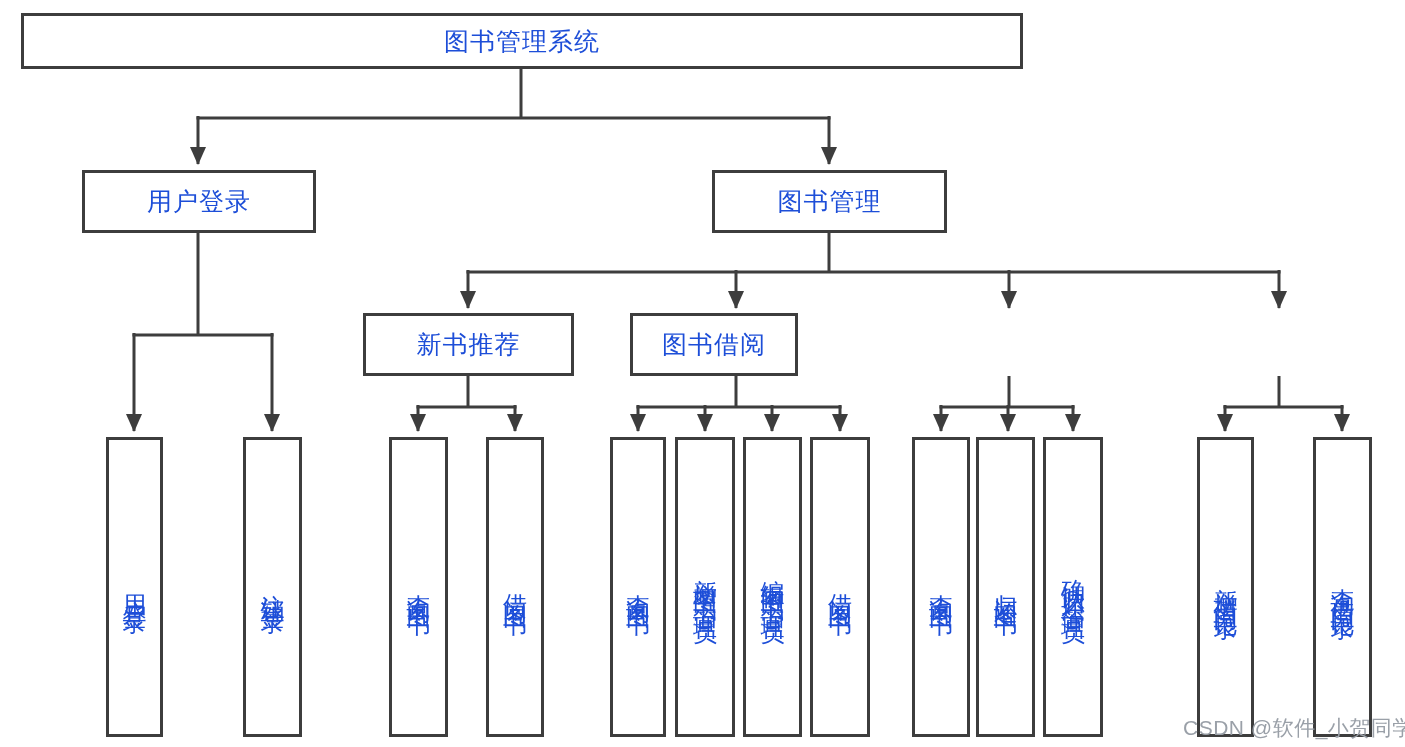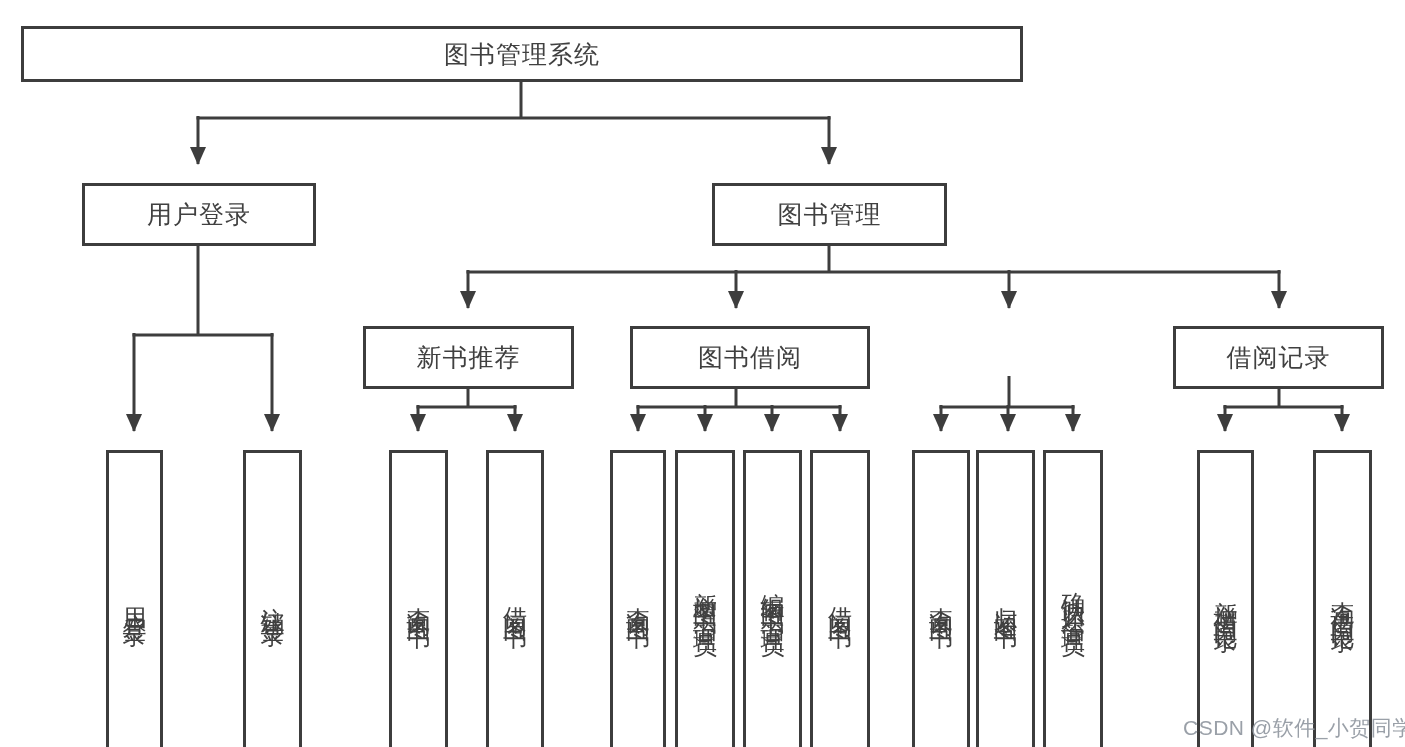--- a/index.html
+++ b/index.html
@@ -3,22 +3,22 @@
 <meta charset="utf-8">
 <style>
   html,body{margin:0;padding:0;background:#fff;}
   .stage{
     position:relative;width:1405px;height:747px;background:#ffffff;overflow:hidden;
     font-family:"Liberation Sans","DejaVu Sans",sans-serif;
   }
   svg.wires{position:absolute;left:0;top:0;width:1405px;height:747px;}
   .node{
     position:absolute;box-sizing:border-box;background:#ffffff;
-    border:3px solid #3d3d3d;color:#404040;
-    display:flex;align-items:center;justify-content:center;margin-top:13px;
+    border:3px solid #3d3d3d;color:#1d4ed8;
+    display:flex;align-items:center;justify-content:center;
   }
   .h{font-size:25px;letter-spacing:1px;white-space:nowrap;}
   .v{font-size:24px;}
   .v .lbl{
     writing-mode:vertical-rl;text-orientation:mixed;
     letter-spacing:6px;line-height:1;
   }
   .watermark{
     position:absolute;left:1183px;top:714px;
     font-size:21px;color:#9aa0a8;letter-spacing:.5px;white-space:nowrap;
@@ -87,25 +87,22 @@
   <div class="node h" style="left:82px;top:170px;width:234px;height:63px">
     <span class="lbl">用户登录</span>
   </div>
   <div class="node h" style="left:363px;top:313px;width:211px;height:63px">
     <span class="lbl">新书推荐</span>
   </div>
 
   <div class="node h" style="left:712px;top:170px;width:235px;height:63px">
     <span class="lbl">图书管理</span>
   </div>
-  <div class="node h" style="left:630px;top:313px;width:240px;height:63px">
+  <div class="node h" style="left:630px;top:313px;width:168px;height:63px">
     <span class="lbl">图书借阅</span>
-  </div>
-  <div class="node h" style="left:1173px;top:313px;width:211px;height:63px">
-    <span class="lbl">借阅记录</span>
   </div>
 
   <div class="node v" style="left:106px;top:437px;width:57px;height:300px">
     <span class="lbl">用户登录</span>
   </div>
   <div class="node v" style="left:243px;top:437px;width:59px;height:300px">
     <span class="lbl">注销登录</span>
   </div>
 
   <div class="node v" style="left:389px;top:437px;width:59px;height:300px">

